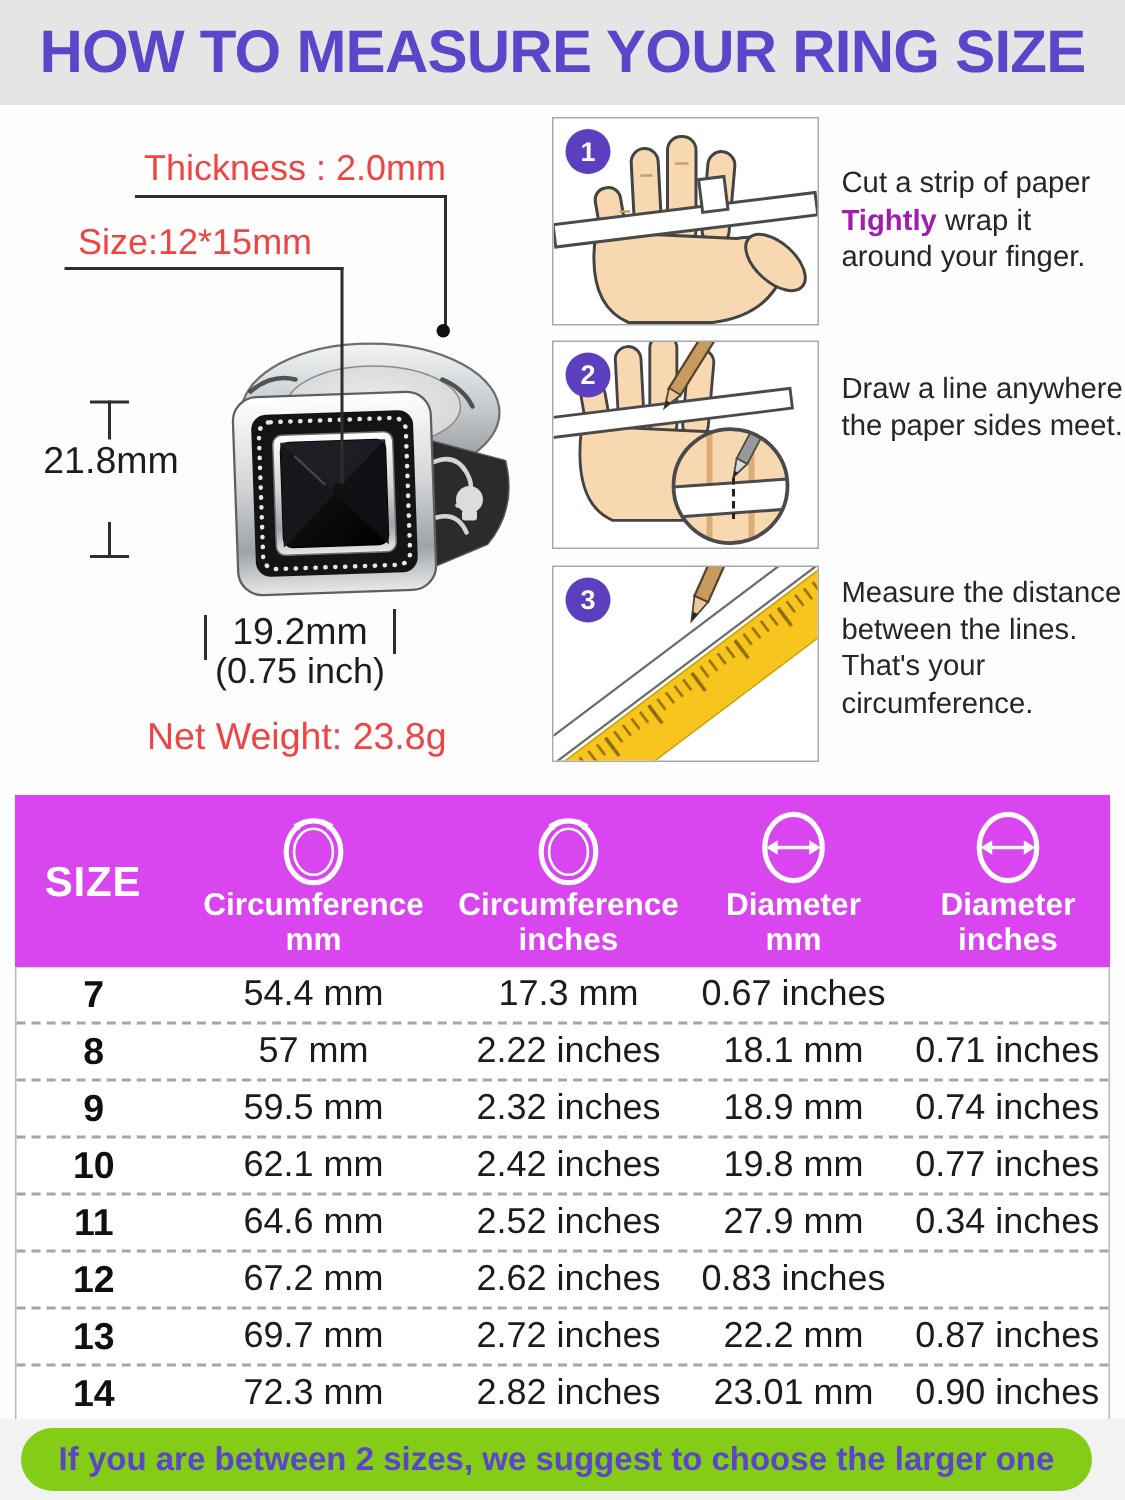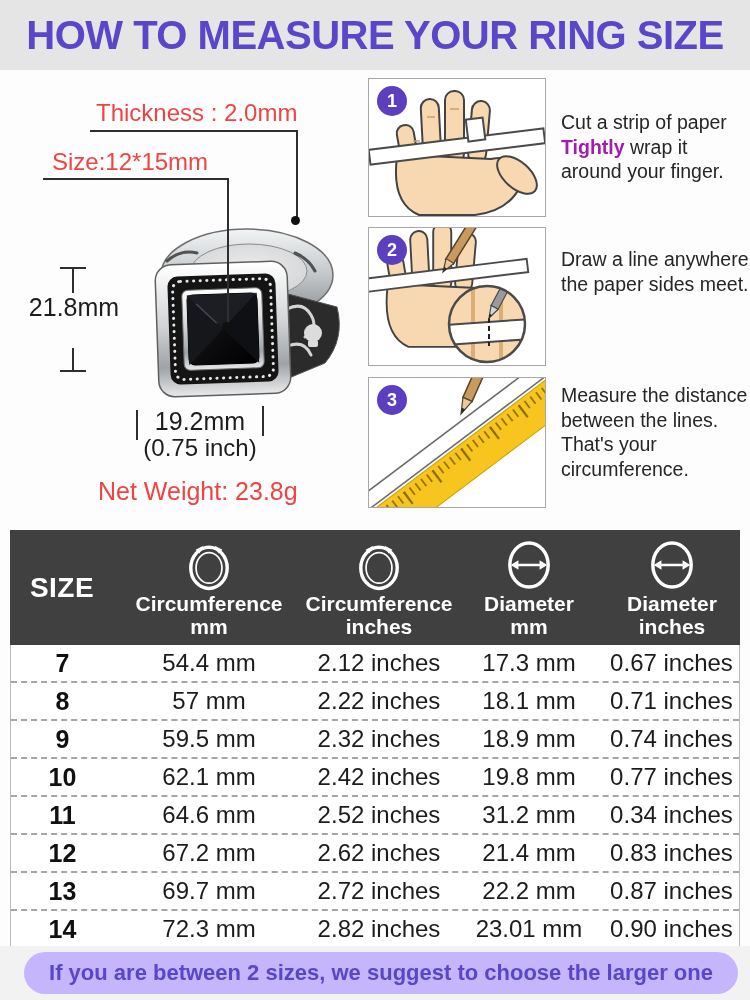--- a/index.html
+++ b/index.html
@@ -21,37 +21,37 @@
   
   .step-box { position:absolute; left:368px; width:178px; background:#ffffff; border:1px solid #a8a8a8; overflow:hidden; }
   .step-badge { position:absolute; left:8px; top:7px; width:30px; height:30px; border-radius:50%;
                 background:#5b3fbe; color:#fff; font-weight:bold; font-size:18px;
                 display:flex; align-items:center; justify-content:center; z-index:4; }
   .step-text { position:absolute; left:561px; width:188px; font-size:19.5px; line-height:1.26; color:#262626; }
   .step-text .hl { color:#a21caf; font-weight:bold; }
 
   
   .size-table { position:absolute; left:10px; top:530px; width:730px; height:420px; }
-  .size-table .thead { height:115px; background:#404040; display:grid;
+  .size-table .thead { height:115px; background:#d946ef; display:grid;
                        grid-template-columns:104px 190px 150px 150px 136px; }
   .th-size { display:flex; align-items:center; justify-content:center;
              color:#fff; font-size:28px; font-weight:900; letter-spacing:0.5px; }
   .th-col { display:flex; flex-direction:column; align-items:center; justify-content:center; gap:1px; color:#fff; }
   .th-col .lab { font-weight:bold; font-size:21px; line-height:22px; text-align:right; white-space:nowrap; }
   .tbody { height:305px; background:#ffffff; border:1px solid #b9b9b9; border-top:none;
            display:flex; flex-direction:column; }
   .trow { flex:1; display:grid; grid-template-columns:103px 190px 150px 150px 135px;
           align-items:center; border-bottom:2px dashed #a6a6a6; }
   .trow > div { text-align:center; font-size:24px; color:#1c1c1c; }
   .trow .c-size { font-weight:bold; font-size:25px; color:#101010; }
 
   
   .bottom-strip { position:absolute; left:0; top:946px; width:750px; height:54px; background:#f2f2f2; }
-  .footer-pill { position:absolute; left:24px; top:952px; width:714px; height:42px; border-radius:21px;
-                 background:#c4b5fd; display:flex; align-items:center; justify-content:center; }
+  .footer-pill { position:absolute; left:14px; top:952px; width:714px; height:42px; border-radius:21px;
+                 background:#84cc16; display:flex; align-items:center; justify-content:center; }
   .footer-pill span { color:#5a46c8; font-weight:bold; font-size:22px; white-space:nowrap; }
 </style>
 </head>
 <body>
 
 <div class="canvas">
 
   <div class="title-band">
     <h1>HOW TO MEASURE YOUR RING SIZE</h1>
   </div>
@@ -270,21 +270,20 @@
         </svg>
         <div class="lab">Diameter</div>
         <div class="lab">inches</div>
       </div>
     </div>
 
     <div class="tbody">
       <div class="trow">
         <div class="c-size">7</div>
           <div>54.4 mm</div>
-          <div>2.12 inches</div>
           <div>17.3 mm</div>
           <div>0.67 inches</div>
       </div>
       <div class="trow">
         <div class="c-size">8</div>
           <div>57 mm</div>
           <div>2.22 inches</div>
           <div>18.1 mm</div>
           <div>0.71 inches</div>
       </div>
@@ -299,28 +298,27 @@
         <div class="c-size">10</div>
           <div>62.1 mm</div>
           <div>2.42 inches</div>
           <div>19.8 mm</div>
           <div>0.77 inches</div>
       </div>
       <div class="trow">
         <div class="c-size">11</div>
           <div>64.6 mm</div>
           <div>2.52 inches</div>
-          <div>31.2 mm</div>
+          <div>27.9 mm</div>
           <div>0.34 inches</div>
       </div>
       <div class="trow">
         <div class="c-size">12</div>
           <div>67.2 mm</div>
           <div>2.62 inches</div>
-          <div>21.4 mm</div>
           <div>0.83 inches</div>
       </div>
       <div class="trow">
         <div class="c-size">13</div>
           <div>69.7 mm</div>
           <div>2.72 inches</div>
           <div>22.2 mm</div>
           <div>0.87 inches</div>
       </div>
       <div class="trow">

